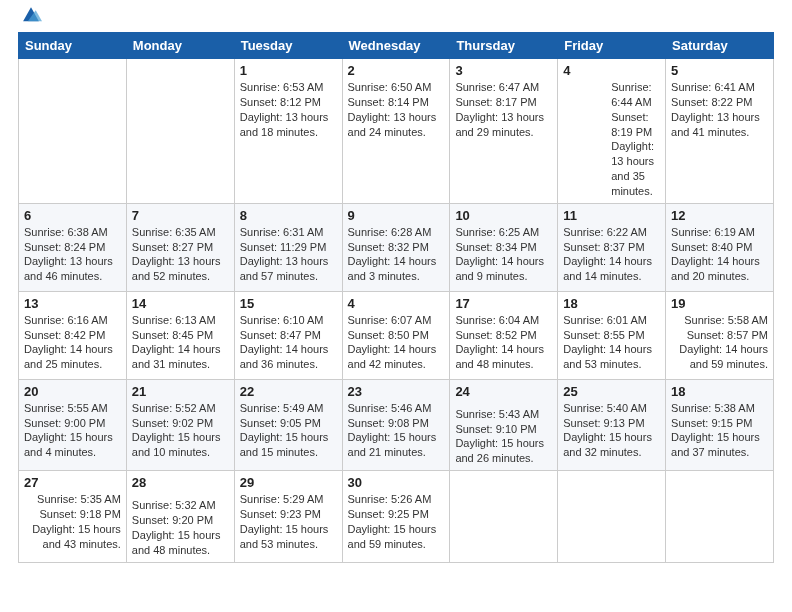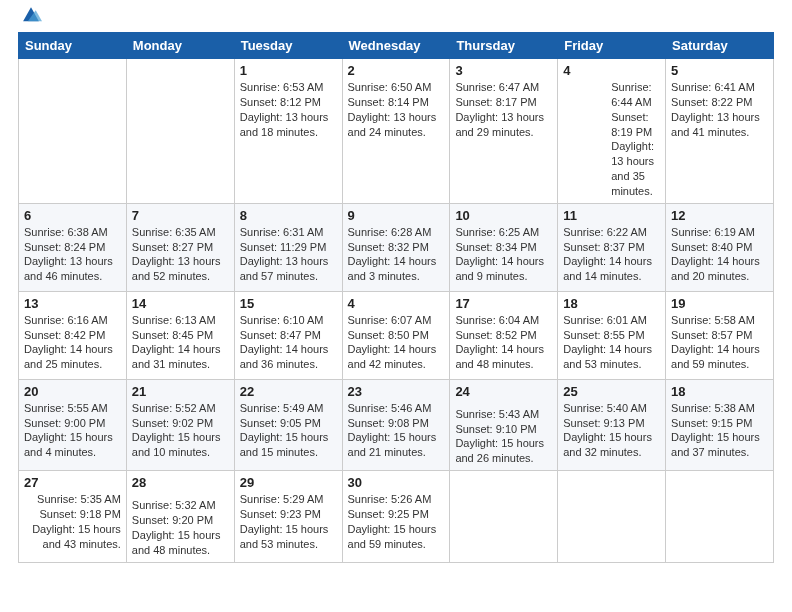--- a/index.html
+++ b/index.html
@@ -249,21 +249,21 @@
 Daylight: 14 hours and 48 minutes.</div>
           </td>
           <td>
             <span class="day-num">18</span>
             <div class="day-info" style="white-space: pre-line;">Sunrise: 6:01 AM
 Sunset: 8:55 PM
 Daylight: 14 hours and 53 minutes.</div>
           </td>
           <td>
             <span class="day-num">19</span>
-            <div class="day-info" style="white-space: pre-line;">Sunrise: 5:58 AM
+            <div class="day-info" style="white-space: pre-line; text-align: right;">Sunrise: 5:58 AM
 Sunset: 8:57 PM
 Daylight: 14 hours and 59 minutes.</div>
           </td>
         </tr>
         <tr>
           <td>
             <span class="day-num">20</span>
             <div class="day-info" style="white-space: pre-line;">Sunrise: 5:55 AM
 Sunset: 9:00 PM
 Daylight: 15 hours and 4 minutes.</div>

